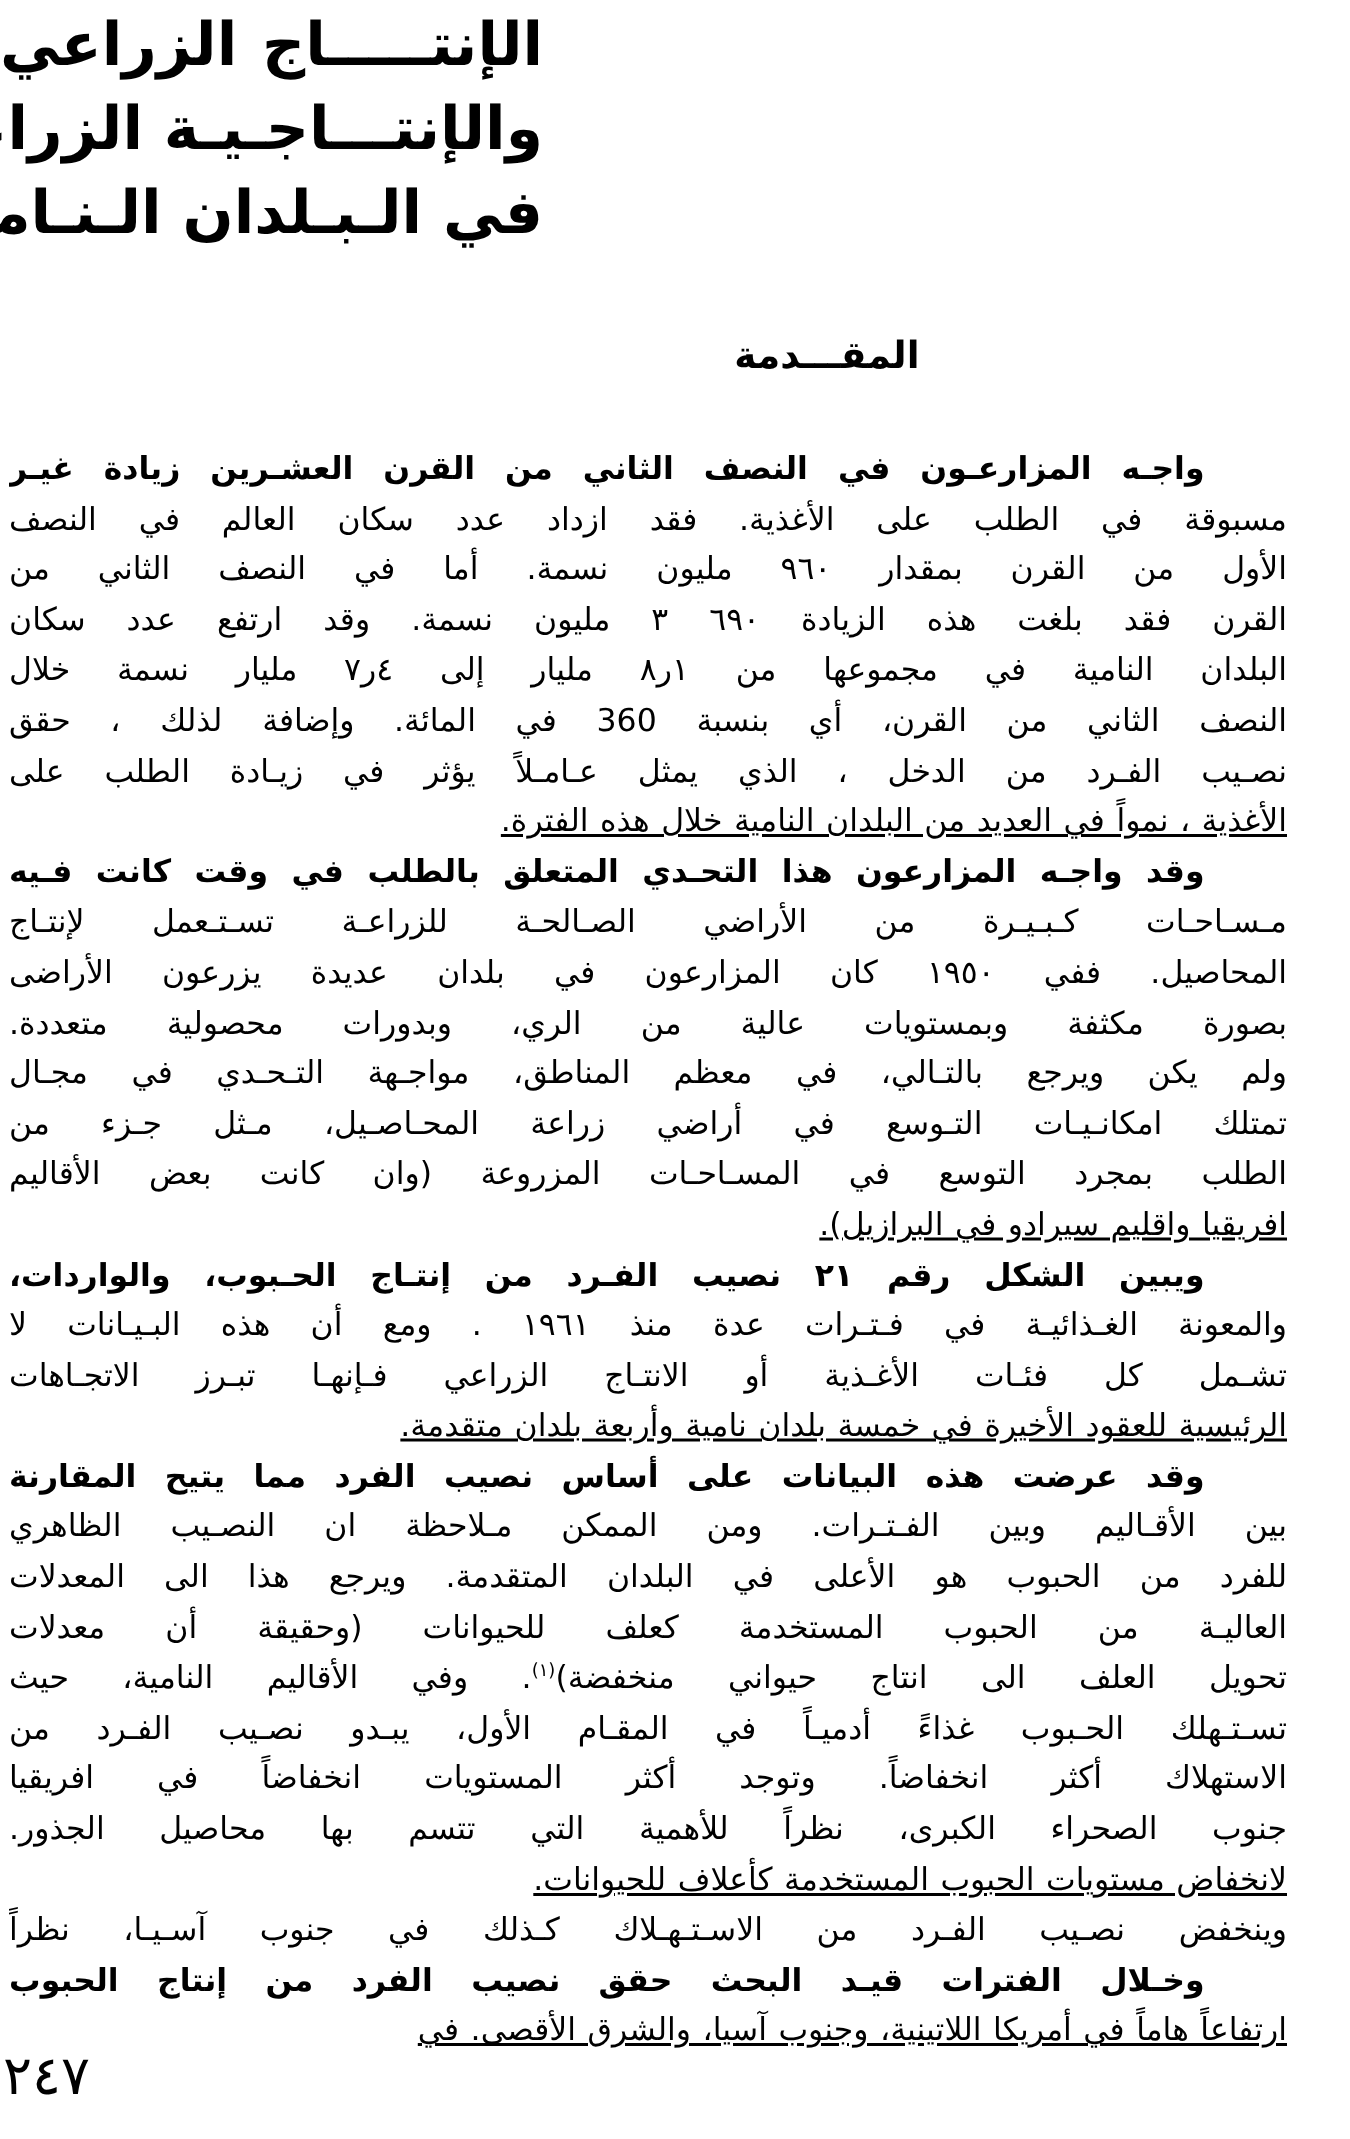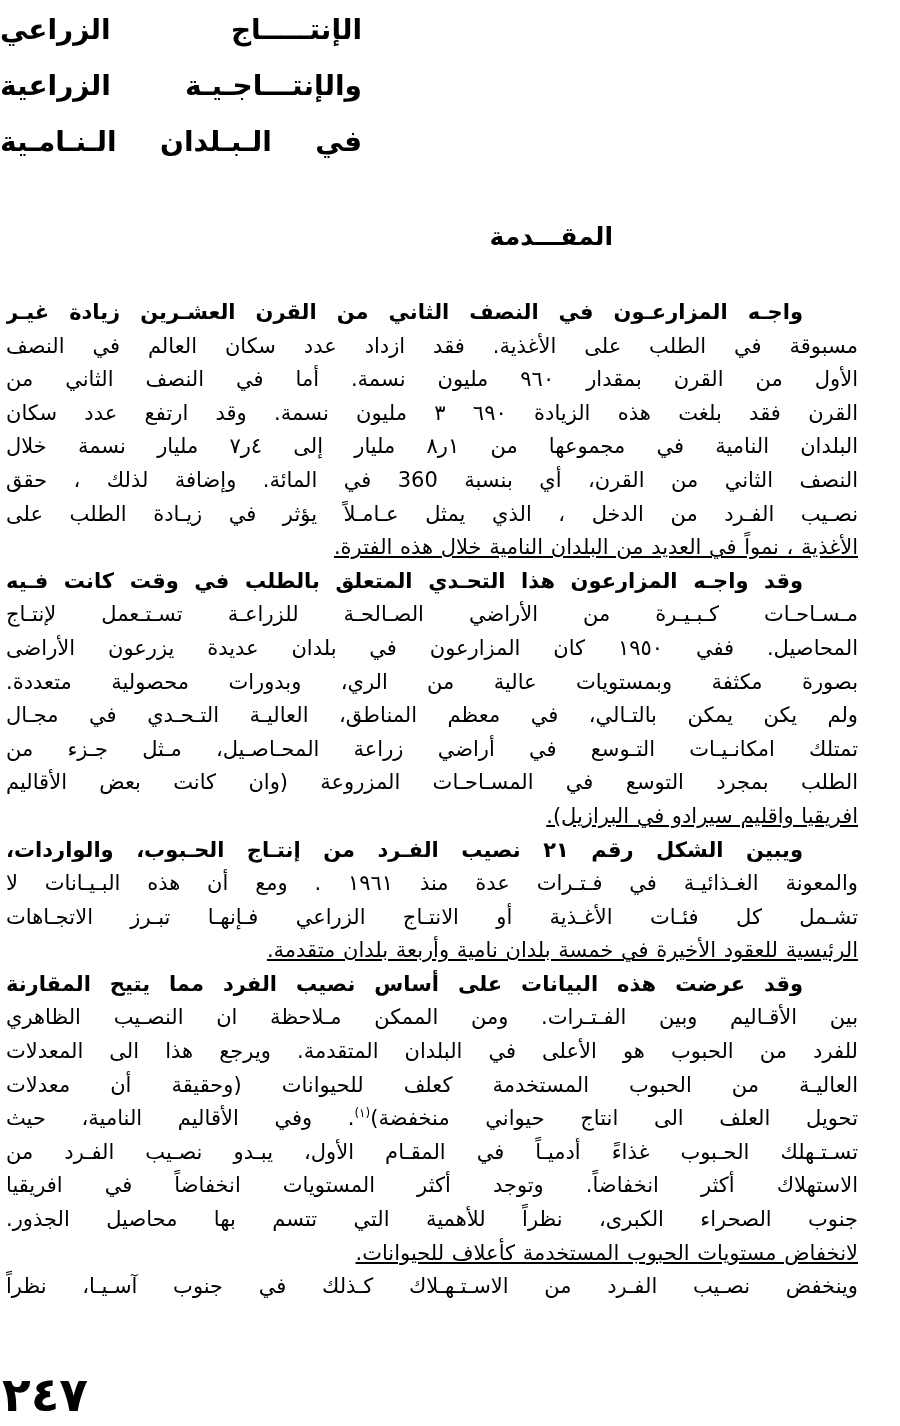--- a/index.html
+++ b/index.html
@@ -19,21 +19,21 @@
     width: 100%;
     height: 100%;
   }
   
   .book-title {
     direction: rtl;
     width: 362px;
     margin: 2px 0 0 0;
   }
   .title-line {
-    font-size: 28px;
+    font-size: 40px;
     font-weight: 900;
     line-height: 56px;
     letter-spacing: 0.5px;
     text-align: justify;
     text-align-last: justify;
     white-space: nowrap;
   }
   
   .section-heading {
     direction: rtl;
@@ -64,23 +64,23 @@
   .footnote-sup {
     vertical-align: super;
     font-size: 12px;
     line-height: 0;
   }
   
   .page-number {
     direction: rtl;
     position: absolute;
     left: 2px;
-    bottom: 12px;
-    font-size: 47px;
-    font-weight: 700;
+    bottom: 22px;
+    font-size: 36px;
+    font-weight: 400;
     line-height: 38px;
   }
 </style>
 </head>
 <body>
 
 <div class="page">
 
   <div class="book-title">
     <div class="title-line">الإنتـــــاج الزراعي</div>
@@ -101,21 +101,21 @@
       <div class="line">النصف الثاني من القرن، أي بنسبة 360 في المائة. وإضافة لذلك ، حقق</div>
       <div class="line">نصـيب الفـرد من الدخل ، الذي يمثل عـامـلاً يؤثر في زيـادة الطلب على</div>
       <div class="line last">الأغذية ، نمواً في العديد من البلدان النامية خلال هذه الفترة.</div>
     </div>
 
     <div class="para">
       <div class="line first">وقد واجـه المزارعون هذا التحـدي المتعلق بالطلب في وقت كانت فـيه</div>
       <div class="line">مـسـاحـات كـبـيـرة من الأراضي الصـالحـة للزراعـة تسـتـعمل لإنتـاج</div>
       <div class="line">المحاصيل. ففي ١٩٥٠ كان المزارعون في بلدان عديدة يزرعون الأراضى</div>
       <div class="line">بصورة مكثفة وبمستويات عالية من الري، وبدورات محصولية متعددة.</div>
-      <div class="line">ولم يكن يمكن بالتـالي، في معظم المناطق، العاليـة التـحـدي في مجـال</div>
+      <div class="line">ولم يكن ويرجع بالتـالي، في معظم المناطق، مواجـهة التـحـدي في مجـال</div>
       <div class="line">تمتلك امكانـيـات التـوسع في أراضي زراعة المحـاصـيل، مـثل جـزء من</div>
       <div class="line">الطلب بمجرد التوسع في المسـاحـات المزروعة (وان كانت بعض الأقاليم</div>
       <div class="line last">افريقيا واقليم سيرادو في البرازيل).</div>
     </div>
 
     <div class="para">
       <div class="line first">ويبين الشكل رقم ٢١ نصيب الفـرد من إنتـاج الحـبوب، والواردات،</div>
       <div class="line">والمعونة الغـذائيـة في فـتـرات عدة منذ ١٩٦١ . ومع أن هذه البـيـانات لا</div>
       <div class="line">تشـمل كل فئـات الأغـذية أو الانتـاج الزراعي فـإنهـا تبـرز الاتجـاهات</div>
       <div class="line last">الرئيسية للعقود الأخيرة في خمسة بلدان نامية وأربعة بلدان متقدمة.</div>
@@ -129,18 +129,22 @@
       <div class="line">
         <span>تحويل العلف الى انتاج حيواني منخفضة)</span><span class="footnote-sup">(١)</span><span>. وفي الأقاليم النامية، حيث</span>
       </div>
       <div class="line">تسـتـهلك الحـبوب غذاءً أدميـاً في المقـام الأول، يبـدو نصـيب الفـرد من</div>
       <div class="line">الاستهلاك أكثر انخفاضاً. وتوجد أكثر المستويات انخفاضاً في افريقيا</div>
       <div class="line">جنوب الصحراء الكبرى، نظراً للأهمية التي تتسم بها محاصيل الجذور.</div>
       <div class="line last">لانخفاض مستويات الحبوب المستخدمة كأعلاف للحيوانات.</div>
       <div class="line">وينخفض نصـيب الفـرد من الاسـتـهـلاك كـذلك في جنوب آسـيـا، نظراً</div>
     </div>
 
+    <div class="para">
+      <div class="line first">وخـلال الفترات قيـد البحث حقق نصيب الفرد من إنتاج الحبوب</div>
+      <div class="line last">ارتفاعاً هاماً في أمريكا اللاتينية، وجنوب آسيا، والشرق الأقصى. في</div>
+    </div>
 
   </div>
 
   <div class="page-number">٢٤٧</div>
 
 </div>
 
 </body></html>

